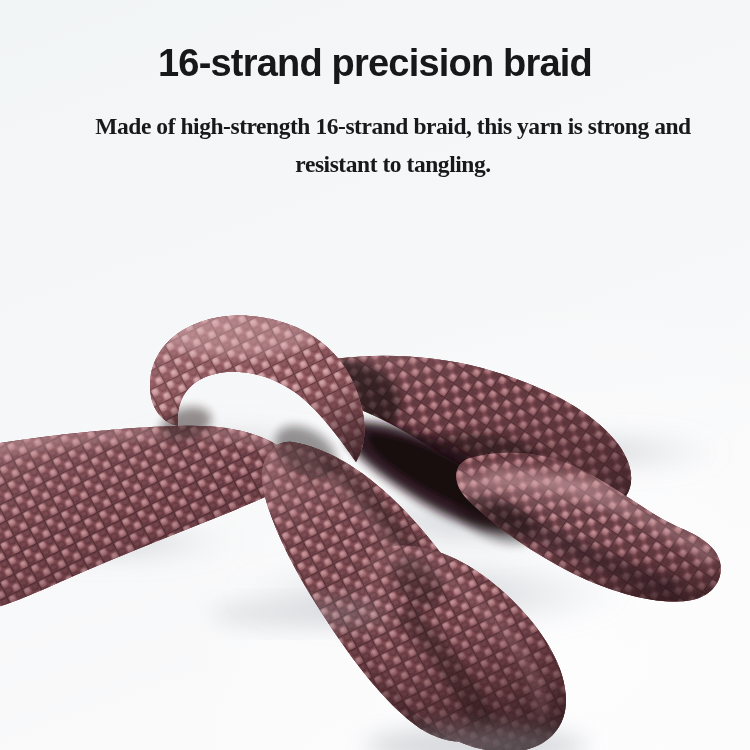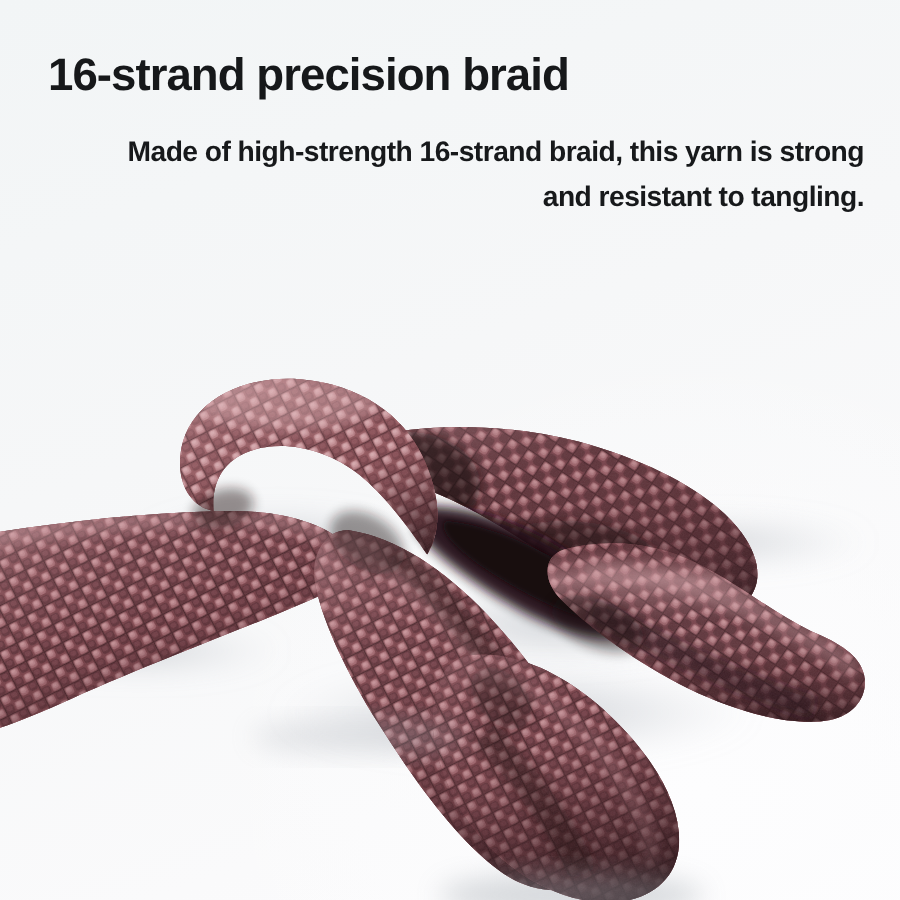--- a/index.html
+++ b/index.html
@@ -28,39 +28,39 @@
   #text-block {
     position: absolute;
     left: 0;
     top: 0;
     width: 750px;
     z-index: 5;
   }
   #page-title {
     margin: 0;
     padding: 40px 40px 0 40px;
-    text-align: left;
+    text-align: center;
     font-size: 38px;
     line-height: 46px;
     font-weight: 900;
     letter-spacing: -0.8px;
     color: #16181a;
     font-family: "Liberation Sans", sans-serif;
   }
   #page-subtitle {
     margin: 0;
     padding: 21px 30px 0 66px;
-    text-align: right;
+    text-align: center;
     font-size: 23.5px;
     line-height: 38px;
     font-weight: 800;
     letter-spacing: -0.45px;
     color: #17191b;
     max-width: 670px;
-    font-family: Liberation Sans, sans-serif;
+    font-family: Liberation Serif, serif;
   }
 
   
   #photo {
     position: absolute;
     left: 0;
     top: 190px;
     width: 750px;
     height: 560px;
   }

